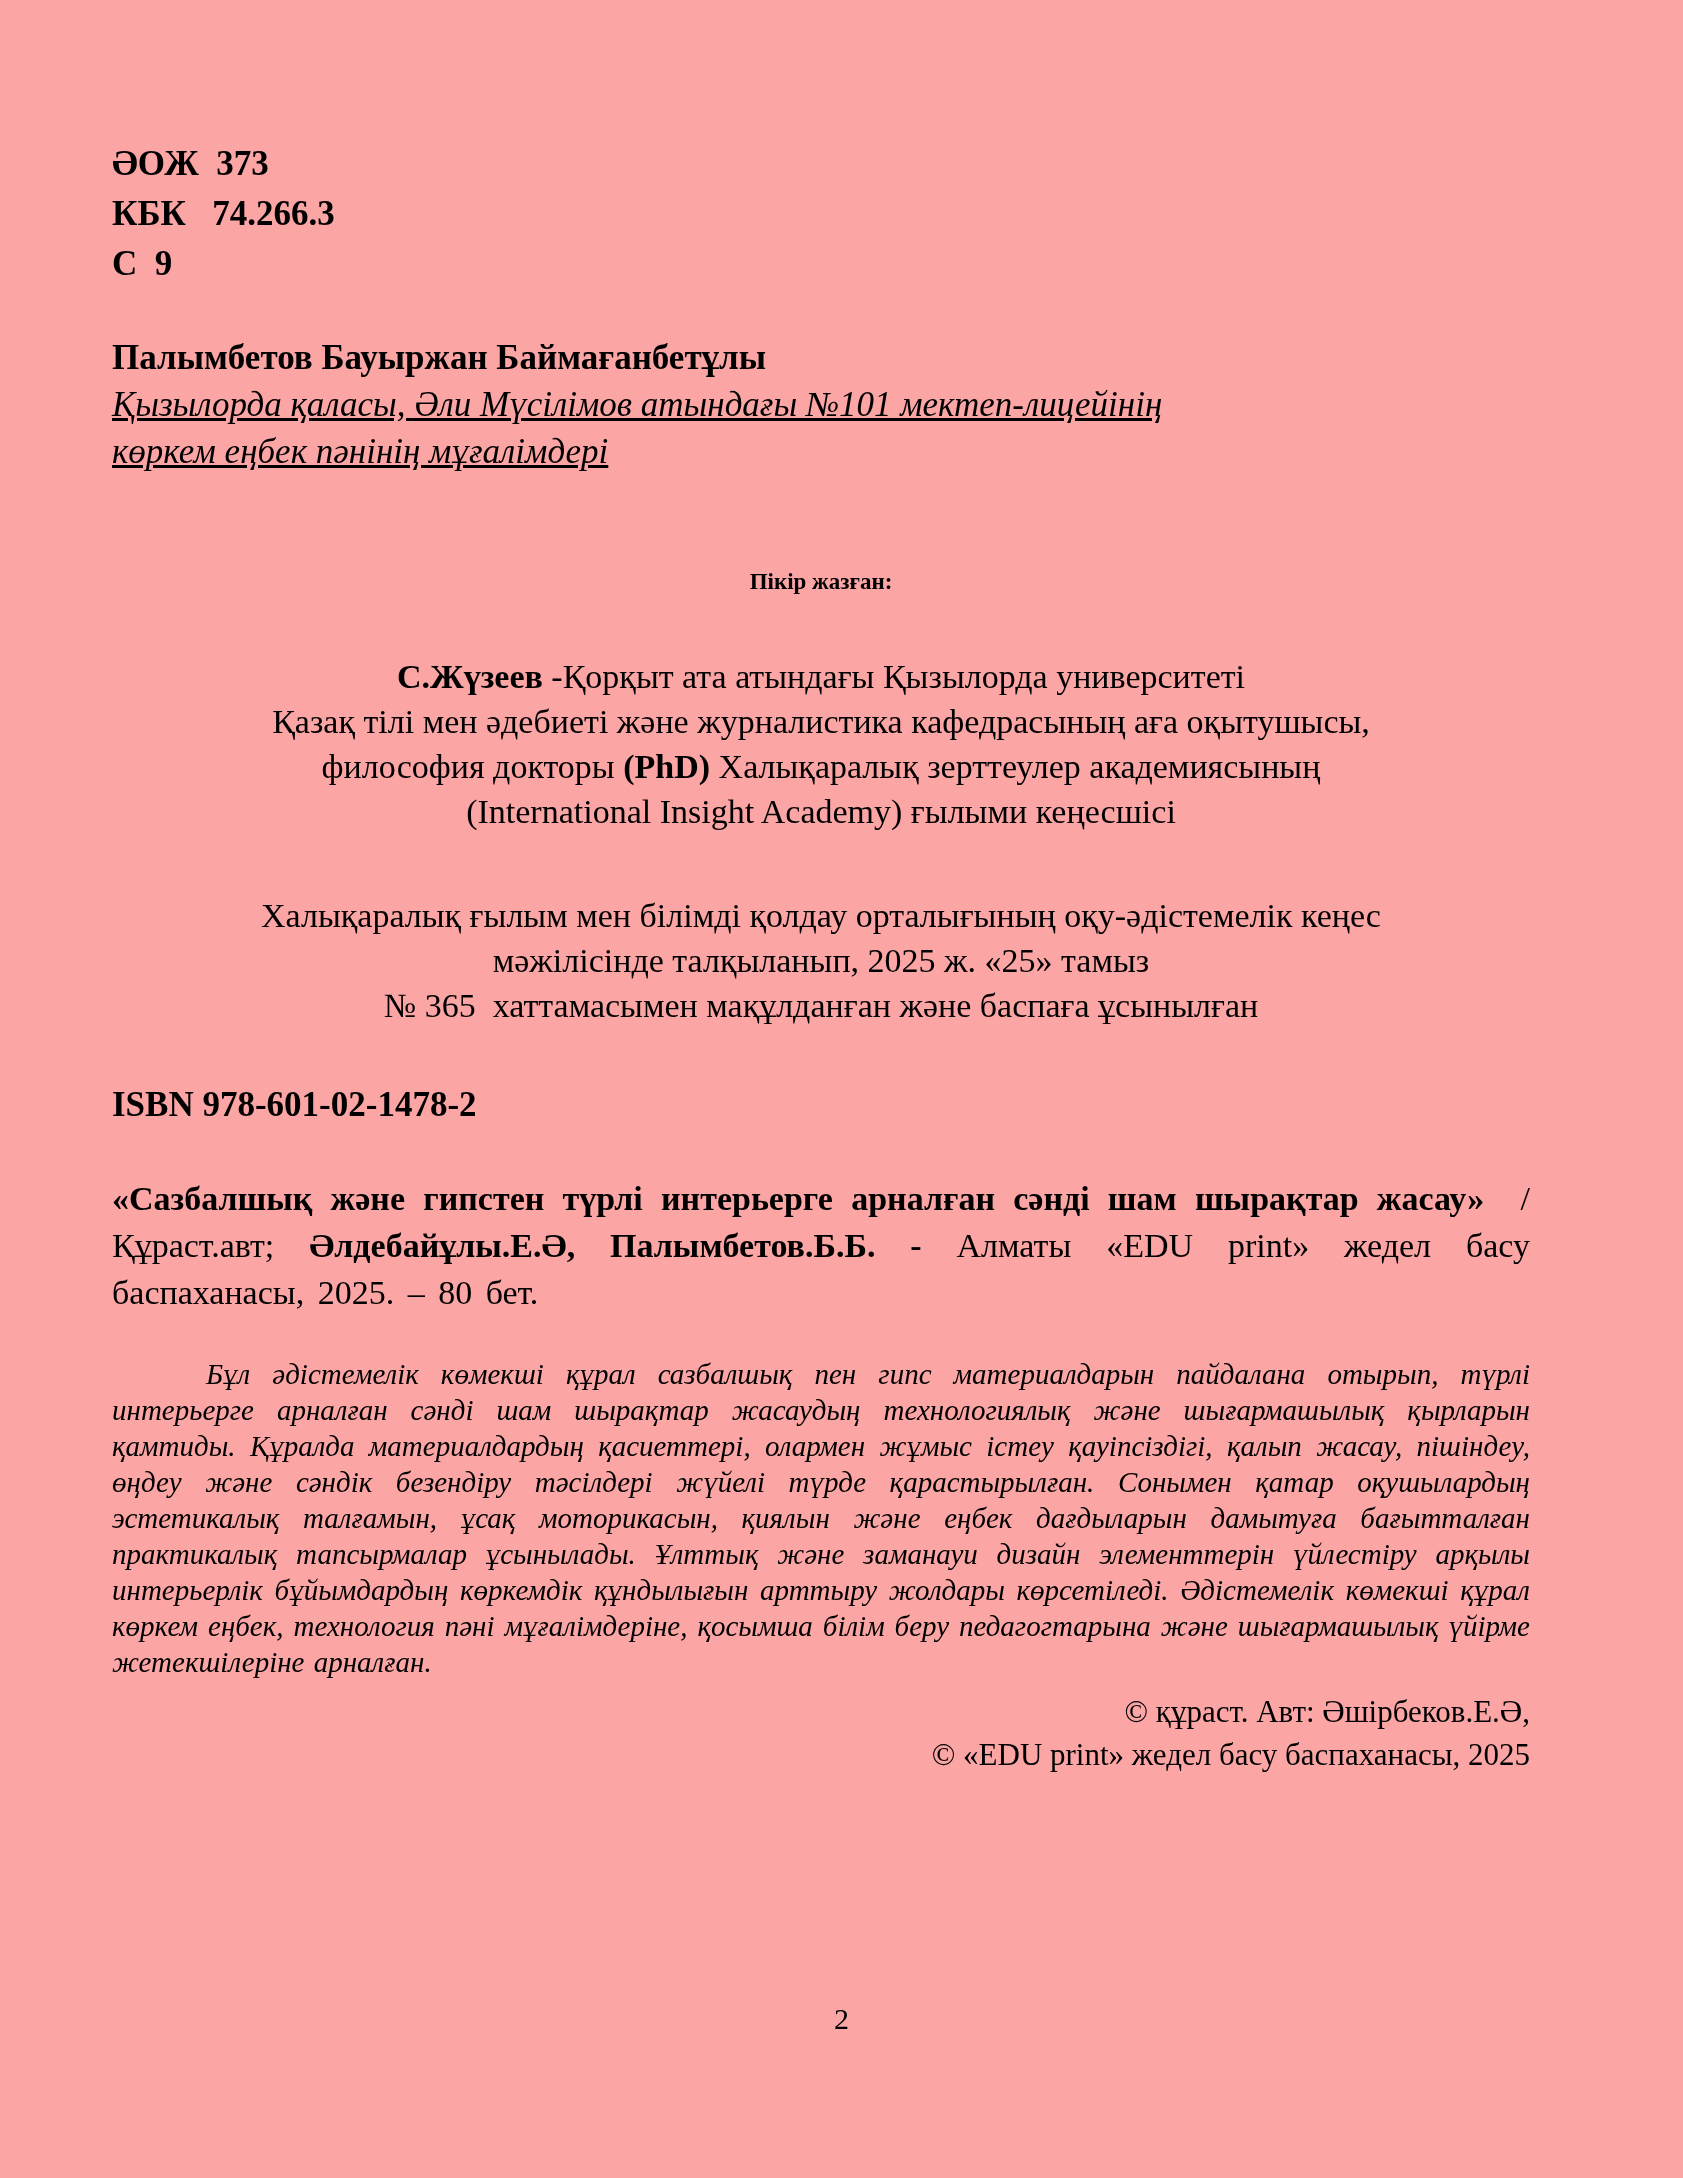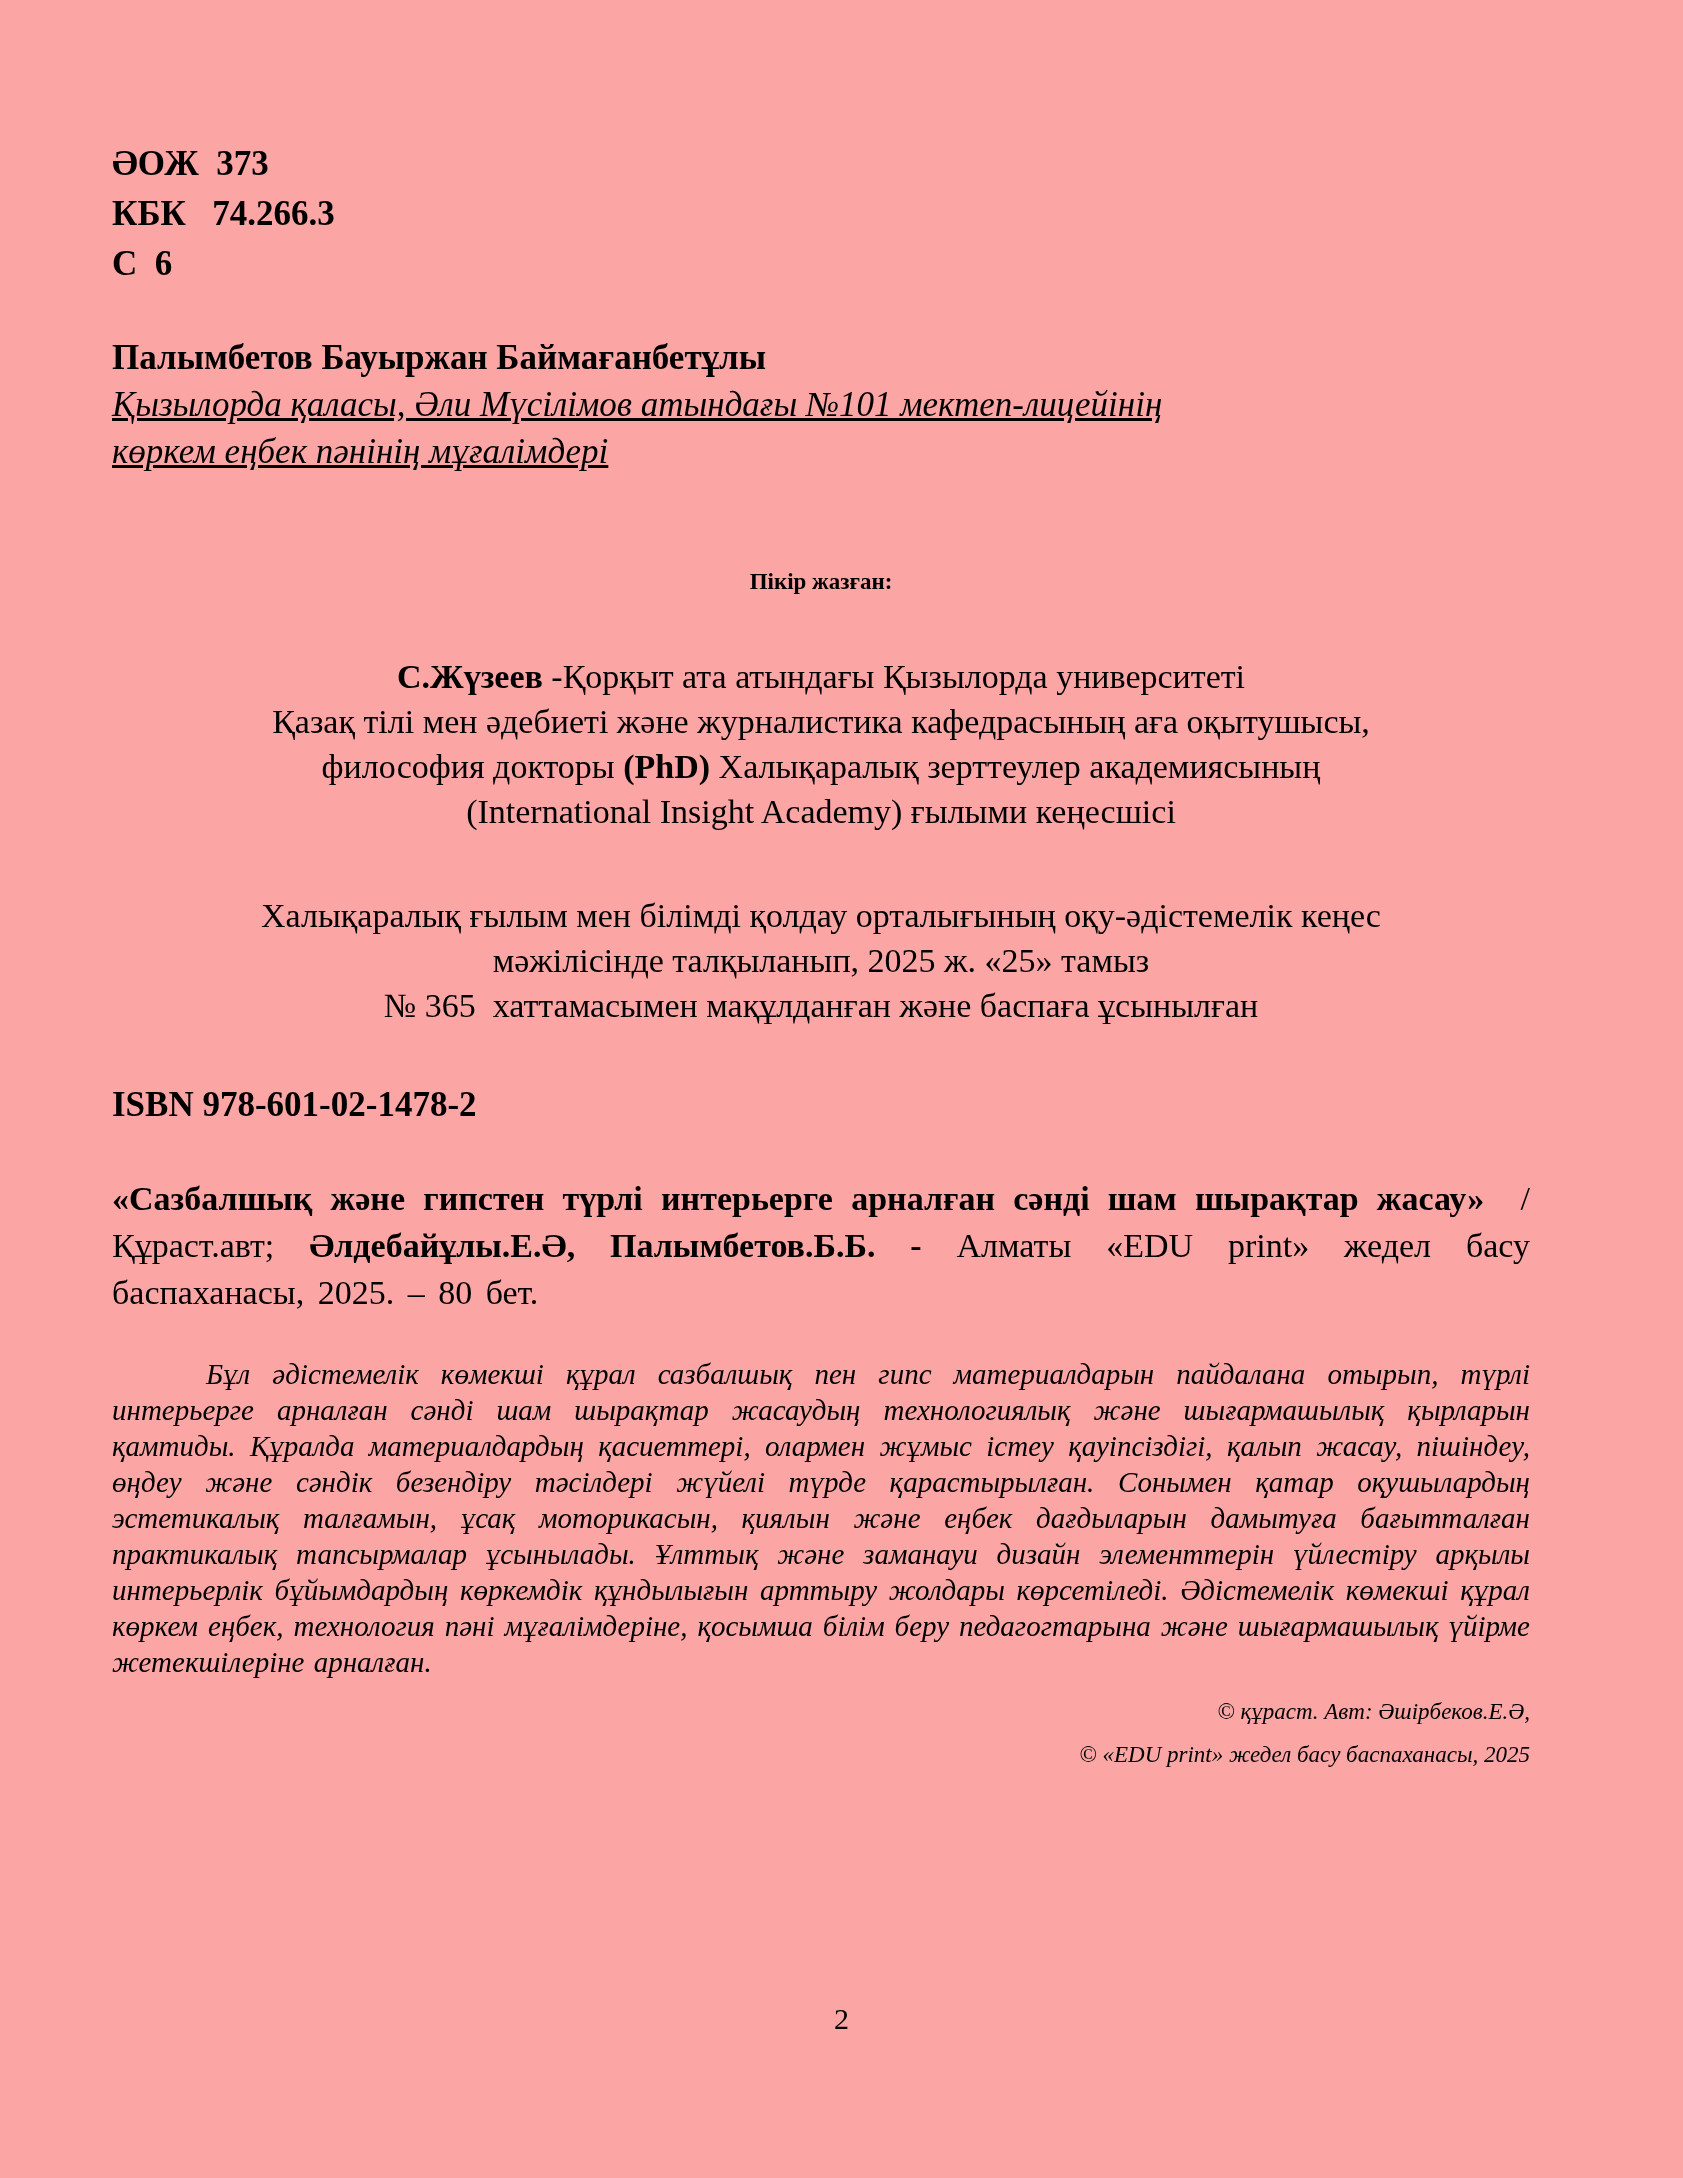--- a/index.html
+++ b/index.html
@@ -71,42 +71,41 @@
     text-align: justify;
     font-style: italic;
     font-size: 29px;
     line-height: 36px;
     text-indent: 94px;
     word-spacing: 2px;
   }
   .copyright-block {
     margin-top: 10px;
     text-align: right;
-    font-style: italic;
-    font-size: 23px;
+    font-size: 31px;
     line-height: 43px;
   }
   .page-number {
     position: absolute;
     top: 2002px;
     left: 0;
     right: 0;
     text-align: center;
     font-size: 30px;
   }
 </style>
 </head>
 <body>
 
 <div class="page">
 
   <div class="id-block">
     <div>ӘОЖ  373</div>
     <div>КБК   74.266.3</div>
-    <div>С  6</div>
+    <div>С  9</div>
   </div>
 
   <div class="authors-block">
     <div class="bold-line">Палымбетов Бауыржан Баймағанбетұлы</div>
     <div class="affiliation">Қызылорда қаласы, Әли Мүсілімов атындағы №101 мектеп-лицейінің көркем еңбек пәнінің мұғалімдері</div>
   </div>
 
   <div class="review-heading">Пікір жазған:</div>
 
   <div class="reviewer-block">

